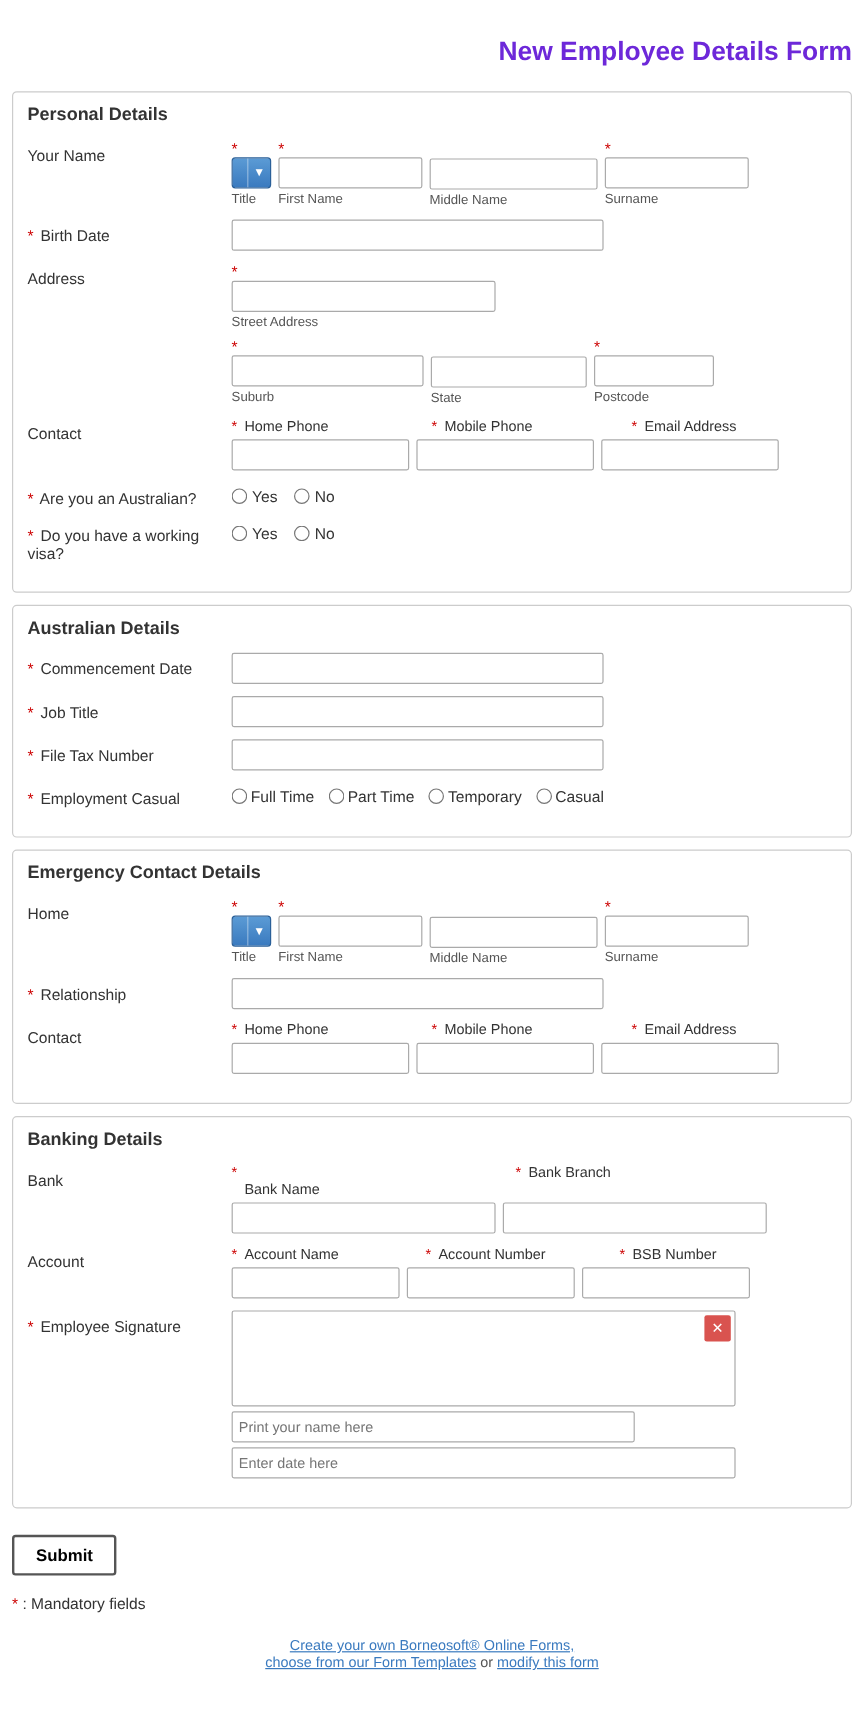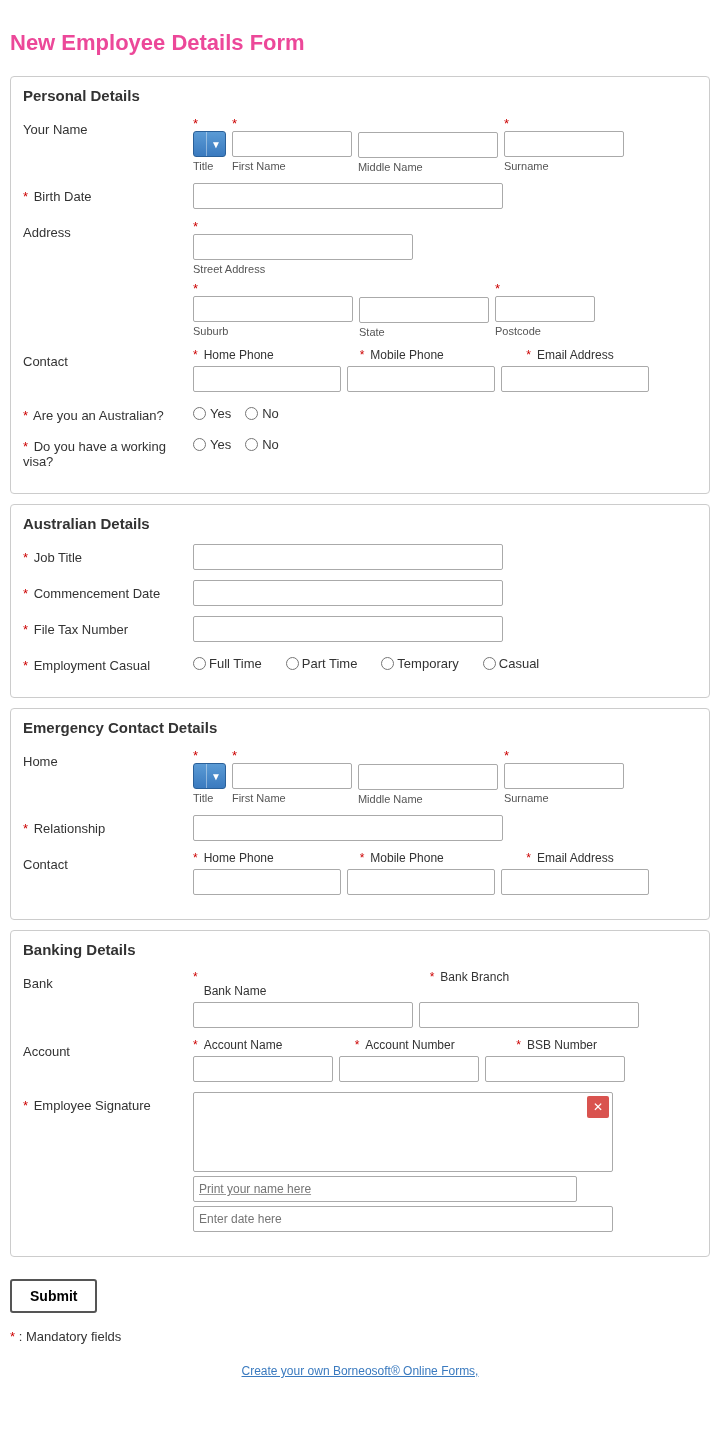--- a/index.html
+++ b/index.html
@@ -6,24 +6,24 @@
     body {
       font-family: Arial, sans-serif;
       font-size: 13px;
       background: #fff;
       color: #333;
       width: 720px;
       min-height: 1436px;
       padding: 10px 10px 20px 10px;
     }
     h1 {
-      text-align: left;
+      text-align: right;
       font-size: 22px;
       font-weight: bold;
-      color: #ec4899;
+      color: #6d28d9;
       padding: 20px 0 20px 0;
     }
     .section {
       border: 1px solid #ccc;
       border-radius: 4px;
       margin-bottom: 10px;
       padding: 10px 12px 14px 12px;
     }
     .section-title {
       font-size: 15px;
@@ -109,21 +109,21 @@
     
     .addr-row {
       display: flex;
       gap: 6px;
       flex-wrap: wrap;
     }
     
     .status-group {
       display: flex;
       align-items: center;
-      gap: 24px;
+      gap: 12px;
       padding-top: 4px;
       flex-wrap: wrap;
     }
     .status-group label {
       display: flex;
       align-items: center;
       gap: 3px;
       font-size: 13px;
     }
     
@@ -147,28 +147,27 @@
       width: 22px;
       height: 22px;
       cursor: pointer;
       display: flex;
       align-items: center;
       justify-content: center;
     }
     .print-name-input {
       border: 1px solid #aaa;
       border-radius: 2px;
-      width: 384px;
+      width: 336px;
       height: 26px;
       padding: 4px 6px;
       font-size: 12px;
       color: #999;
       background: #fff;
       margin-top: 4px;
-      text-decoration: underline;
     }
     .date-input {
       border: 1px solid #aaa;
       border-radius: 2px;
       width: 420px;
       height: 26px;
       padding: 4px 6px;
       font-size: 12px;
       color: #999;
       background: #fff;
@@ -345,29 +344,29 @@
   </div>
 </div>
 
 
 <div class="section">
   <div class="section-title">Australian Details</div>
 
   <div class="form-row">
     <div class="field-label">
       <span class="req" style="color:#cc0000;">*</span>
+      <span>Commencement Date</span>
+    </div>
+    <input type="text" style="width: 310px;">
+  </div>
+
+  <div class="form-row">
+    <div class="field-label">
+      <span class="req" style="color:#cc0000;">*</span>
       <span>Job Title</span>
-    </div>
-    <input type="text" style="width: 310px;">
-  </div>
-
-  <div class="form-row">
-    <div class="field-label">
-      <span class="req" style="color:#cc0000;">*</span>
-      <span>Commencement Date</span>
     </div>
     <input type="text" style="width: 310px;">
   </div>
 
   <div class="form-row">
     <div class="field-label">
       <span class="req" style="color:#cc0000;">*</span>
       <span>File Tax Number</span>
     </div>
     <input type="text" style="width: 310px;">
@@ -528,16 +527,21 @@
 <div class="mandatory-note">
   <span class="req" style="color:#cc0000;">*</span>
   <span>: Mandatory fields</span>
 </div>
 
 
 <div class="footer">
   <div>
     <a href="#">Create your own Borneosoft® Online Forms,</a>
   </div>
+  <div>
+    <a href="#">choose from our Form Templates</a>
+    <span> or </span>
+    <a href="#">modify this form</a>
+  </div>
 </div>
 
 
 
 
 </body></html>

